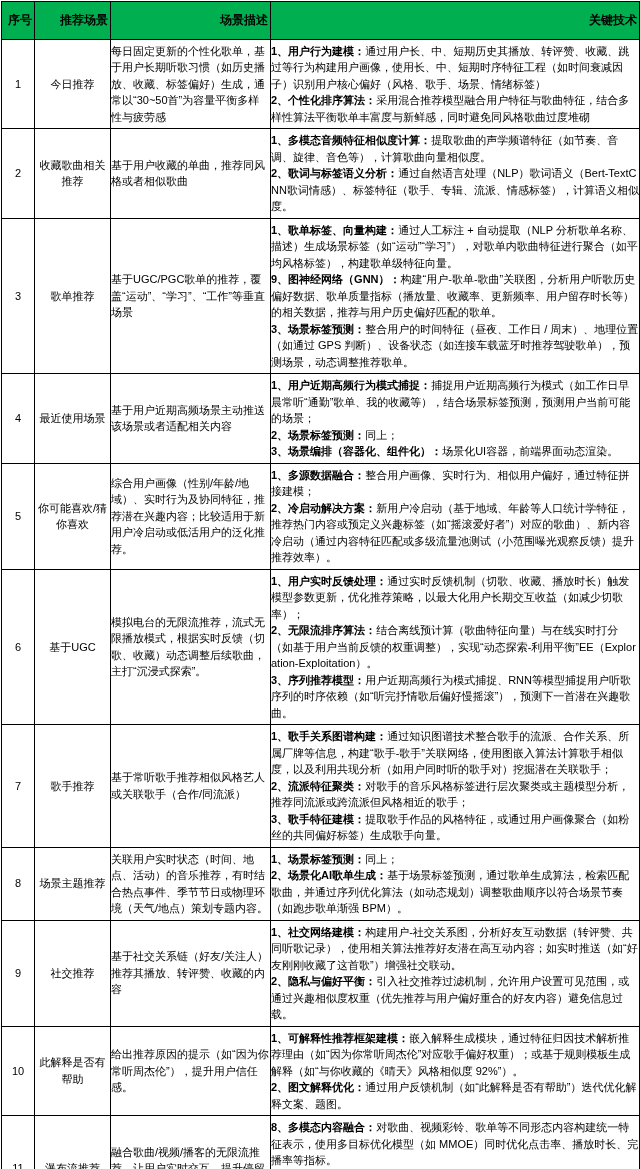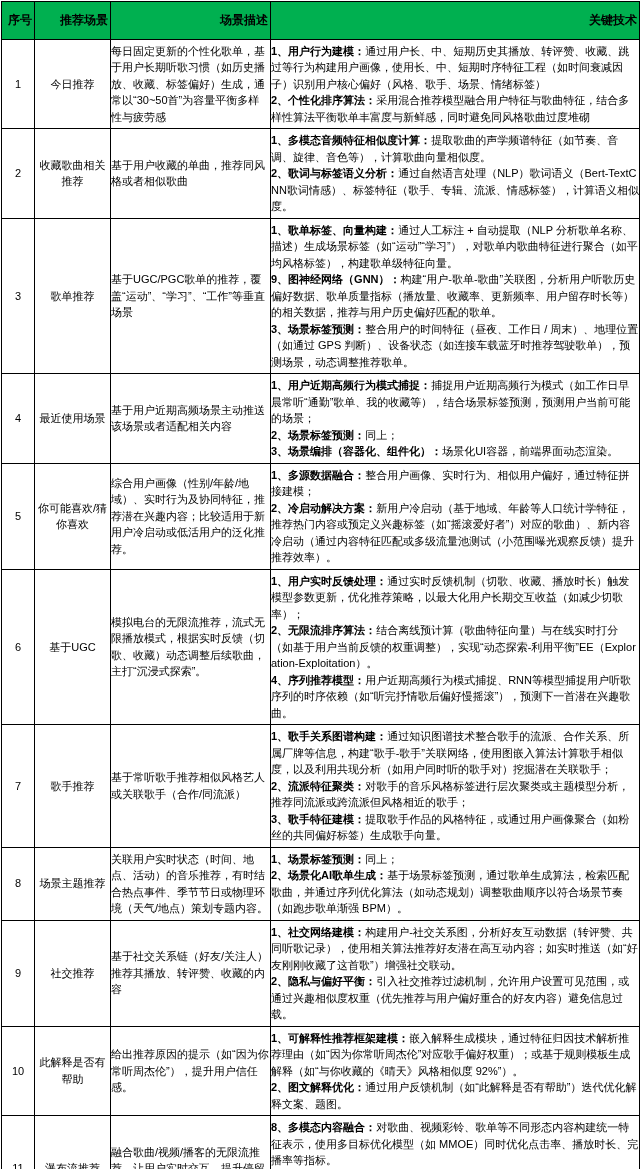--- a/index.html
+++ b/index.html
@@ -123,21 +123,21 @@
           </td>
   </tr>
 
   <tr>
     <td class="no-cell">6</td>
     <td class="scene-cell">基于UGC</td>
     <td class="desc-cell">模拟电台的无限流推荐，流式无限播放模式，根据实时反馈（切歌、收藏）动态调整后续歌曲，主打“沉浸式探索”。</td>
     <td class="tech-cell">
             <div class="tech-item"><b>1、用户实时反馈处理：</b><span>通过实时反馈机制（切歌、收藏、播放时长）触发模型参数更新，优化推荐策略，以最大化用户长期交互收益（如减少切歌率）；</span></div>
             <div class="tech-item"><b>2、无限流排序算法：</b><span>结合离线预计算（歌曲特征向量）与在线实时打分（如基于用户当前反馈的权重调整），实现“动态探索-利用平衡”EE（Exploration-Exploitation）。</span></div>
-            <div class="tech-item"><b>4、序列推荐模型：</b><span>用户近期高频行为模式捕捉、RNN等模型捕捉用户听歌序列的时序依赖（如“听完抒情歌后偏好慢摇滚”），预测下一首潜在兴趣歌曲。</span></div>
+            <div class="tech-item"><b>3、序列推荐模型：</b><span>用户近期高频行为模式捕捉、RNN等模型捕捉用户听歌序列的时序依赖（如“听完抒情歌后偏好慢摇滚”），预测下一首潜在兴趣歌曲。</span></div>
           </td>
   </tr>
 
   <tr>
     <td class="no-cell">7</td>
     <td class="scene-cell">歌手推荐</td>
     <td class="desc-cell">基于常听歌手推荐相似风格艺人或关联歌手（合作/同流派）</td>
     <td class="tech-cell">
             <div class="tech-item"><b>1、歌手关系图谱构建：</b><span>通过知识图谱技术整合歌手的流派、合作关系、所属厂牌等信息，构建“歌手-歌手”关联网络，使用图嵌入算法计算歌手相似度，以及利用共现分析（如用户同时听的歌手对）挖掘潜在关联歌手；</span></div>
             <div class="tech-item"><b>2、流派特征聚类：</b><span>对歌手的音乐风格标签进行层次聚类或主题模型分析，推荐同流派或跨流派但风格相近的歌手；</span></div>

